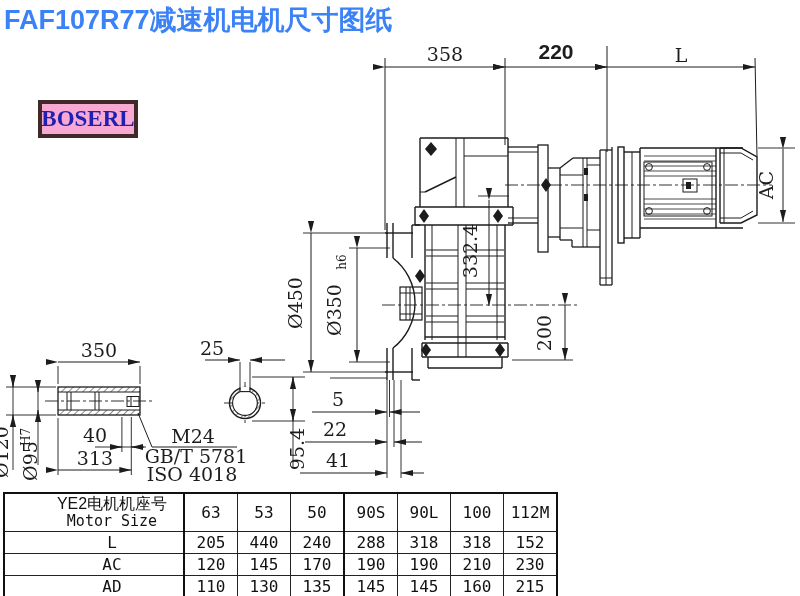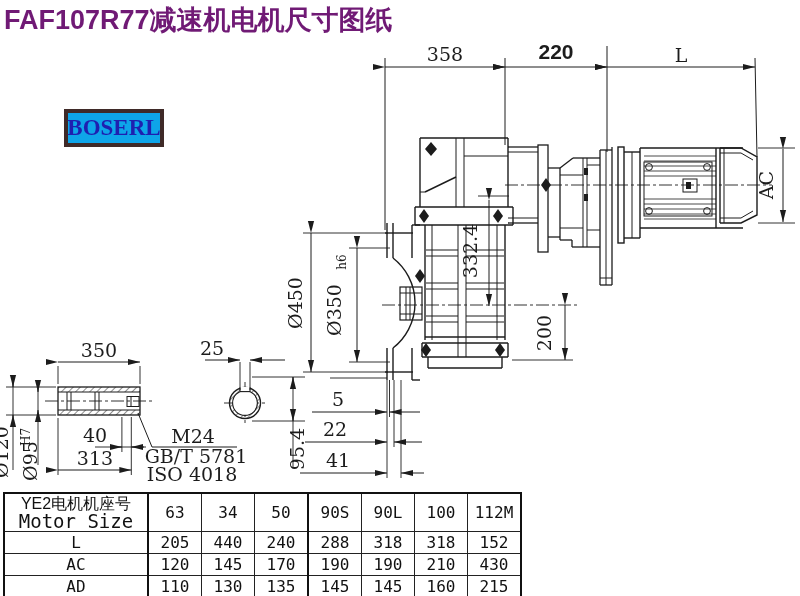--- a/index.html
+++ b/index.html
@@ -1,39 +1,39 @@
 <!DOCTYPE html>
 <html><head>
 <meta charset="utf-8">
 <style>
   html,body{margin:0;padding:0;background:#fff;}
   #stage{position:relative;width:800px;height:596px;background:#ffffff;overflow:hidden;
          font-family:"Liberation Sans",sans-serif;}
-  #title{position:absolute;left:4px;top:2px;font-size:27px;font-weight:bold;color:#701a75;
+  #title{position:absolute;left:4px;top:2px;font-size:27px;font-weight:bold;color:#3b82f6;
          letter-spacing:0px;white-space:nowrap;}
-  #logo{position:absolute;left:38px;top:109px;width:92px;height:30px;border:4px solid #3f2a28;
-        background:#0ea5e9;display:flex;align-items:center;justify-content:center;margin-left:26px;}
+  #logo{position:absolute;left:38px;top:100px;width:92px;height:30px;border:4px solid #3f2a28;
+        background:#f9a8d4;display:flex;align-items:center;justify-content:center;}
   #logo span{font-family:"Liberation Serif","DejaVu Serif",serif;font-weight:bold;
         font-size:23px;color:#1f1fb0;letter-spacing:0px;}
   svg{position:absolute;left:0;top:0;}
   svg text{font-family:"DejaVu Serif","Liberation Serif",serif;fill:#1c1c1c;}
   .dimtxt{font-size:19px;}
   .dimtxt-sm{font-size:12px;}
   .bolddim{font-family:"Liberation Sans",sans-serif;font-weight:bold;font-size:21px;}
   #size-table{position:absolute;left:3px;top:492px;border-collapse:collapse;
         font-family:"DejaVu Sans Mono","Liberation Mono",monospace;color:#111;}
   #size-table td{border:1px solid #222;text-align:center;vertical-align:middle;
         height:21px;font-size:16px;padding:0;}
   #size-table td.c{width:52px;margin-left:21px;}
-  #size-table td.lab{width:142px;}
+  #size-table td.lab{width:142px;padding-left:36px;}
   #size-table tr.hdr td{height:37px;}
   #size-table{border:2px solid #111;}
   #size-table td.thick-r{border-right:2px solid #111;}
   .hdr-cn{font-size:16px;line-height:18px;font-family:"Liberation Sans",sans-serif;}
-  .hdr-en{font-size:19px;line-height:17px;}
+  .hdr-en{font-size:15px;line-height:17px;}
 </style>
 </head>
 <body>
 
 <div id="stage">
 
   <div id="title">FAF107R77减速机电机尺寸图纸</div>
 
   <div id="logo">
     <span>BOSERL</span>
@@ -342,21 +342,21 @@
   </svg>
 
   <table id="size-table">
     <tbody>
       <tr class="hdr">
         <td class="lab thick-r">
           <div class="hdr-cn">YE2电机机座号</div>
           <div class="hdr-en">Motor Size</div>
         </td>
         <td class="c">63</td>
-        <td class="c">34</td>
+        <td class="c">53</td>
         <td class="c thick-r">50</td>
         <td class="c">90S</td>
         <td class="c">90L</td>
         <td class="c">100</td>
         <td class="c">112M</td>
       </tr>
       <tr>
         <td class="lab thick-r">L</td>
         <td class="c">205</td>
         <td class="c">440</td>
@@ -367,21 +367,21 @@
         <td class="c">152</td>
       </tr>
       <tr>
         <td class="lab thick-r">AC</td>
         <td class="c">120</td>
         <td class="c">145</td>
         <td class="c thick-r">170</td>
         <td class="c">190</td>
         <td class="c">190</td>
         <td class="c">210</td>
-        <td class="c">430</td>
+        <td class="c">230</td>
       </tr>
       <tr>
         <td class="lab thick-r">AD</td>
         <td class="c">110</td>
         <td class="c">130</td>
         <td class="c thick-r">135</td>
         <td class="c">145</td>
         <td class="c">145</td>
         <td class="c">160</td>
         <td class="c">215</td>

